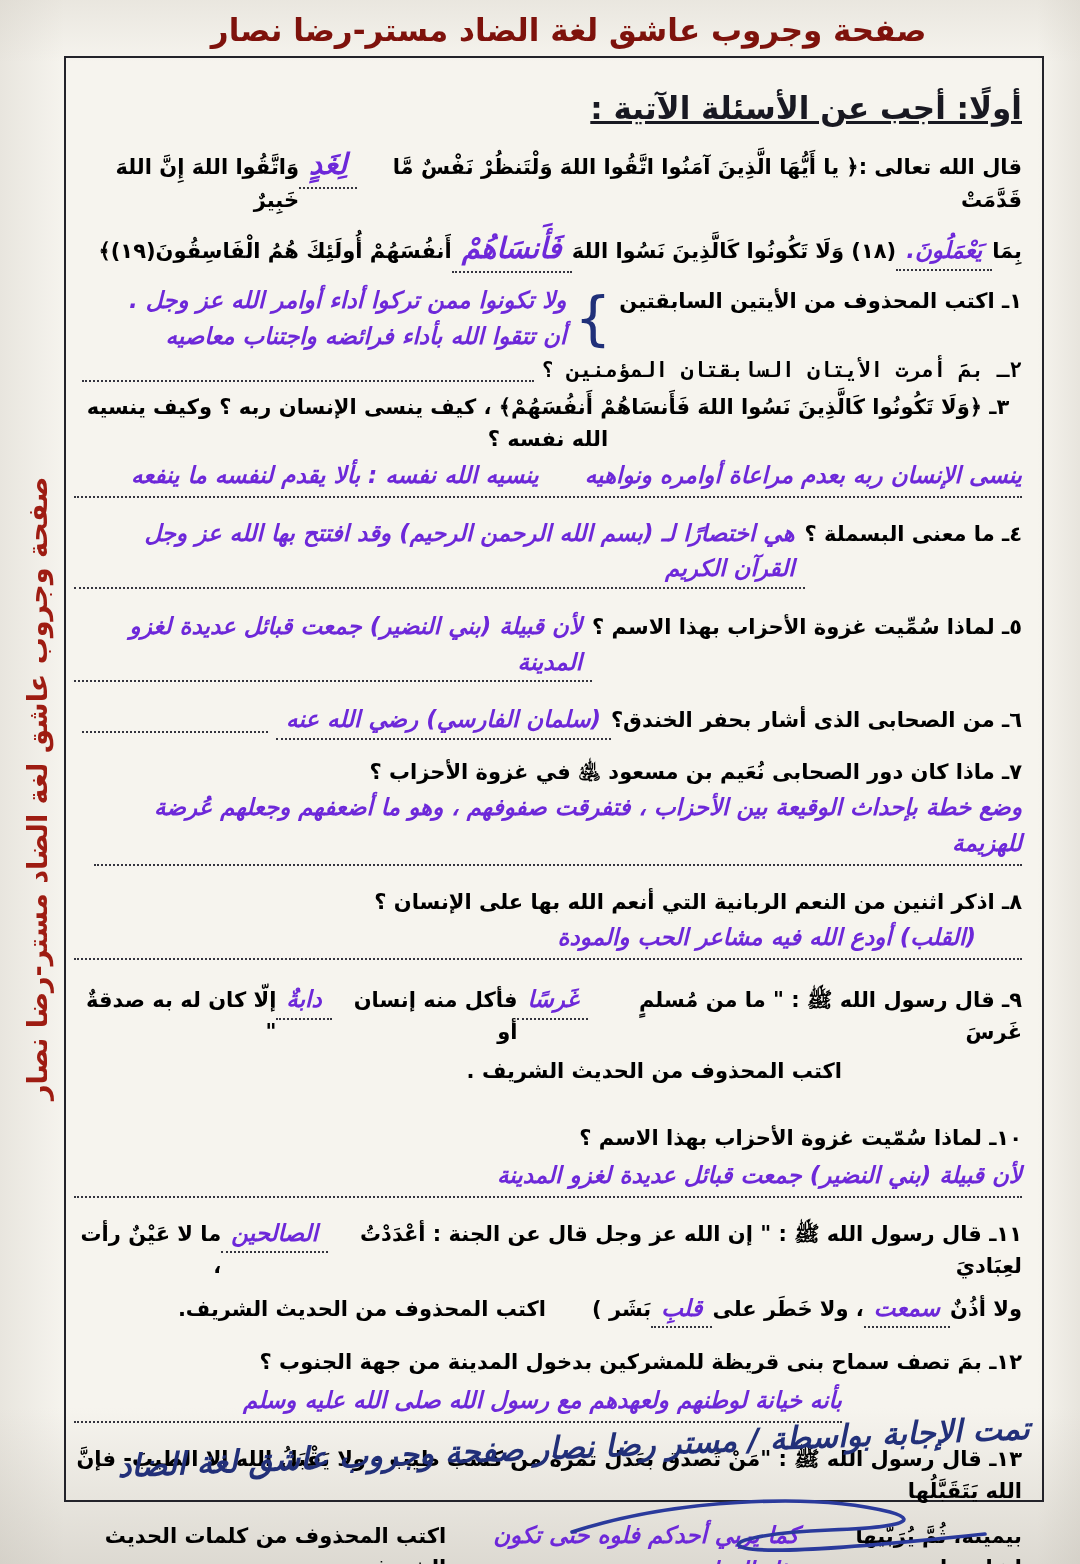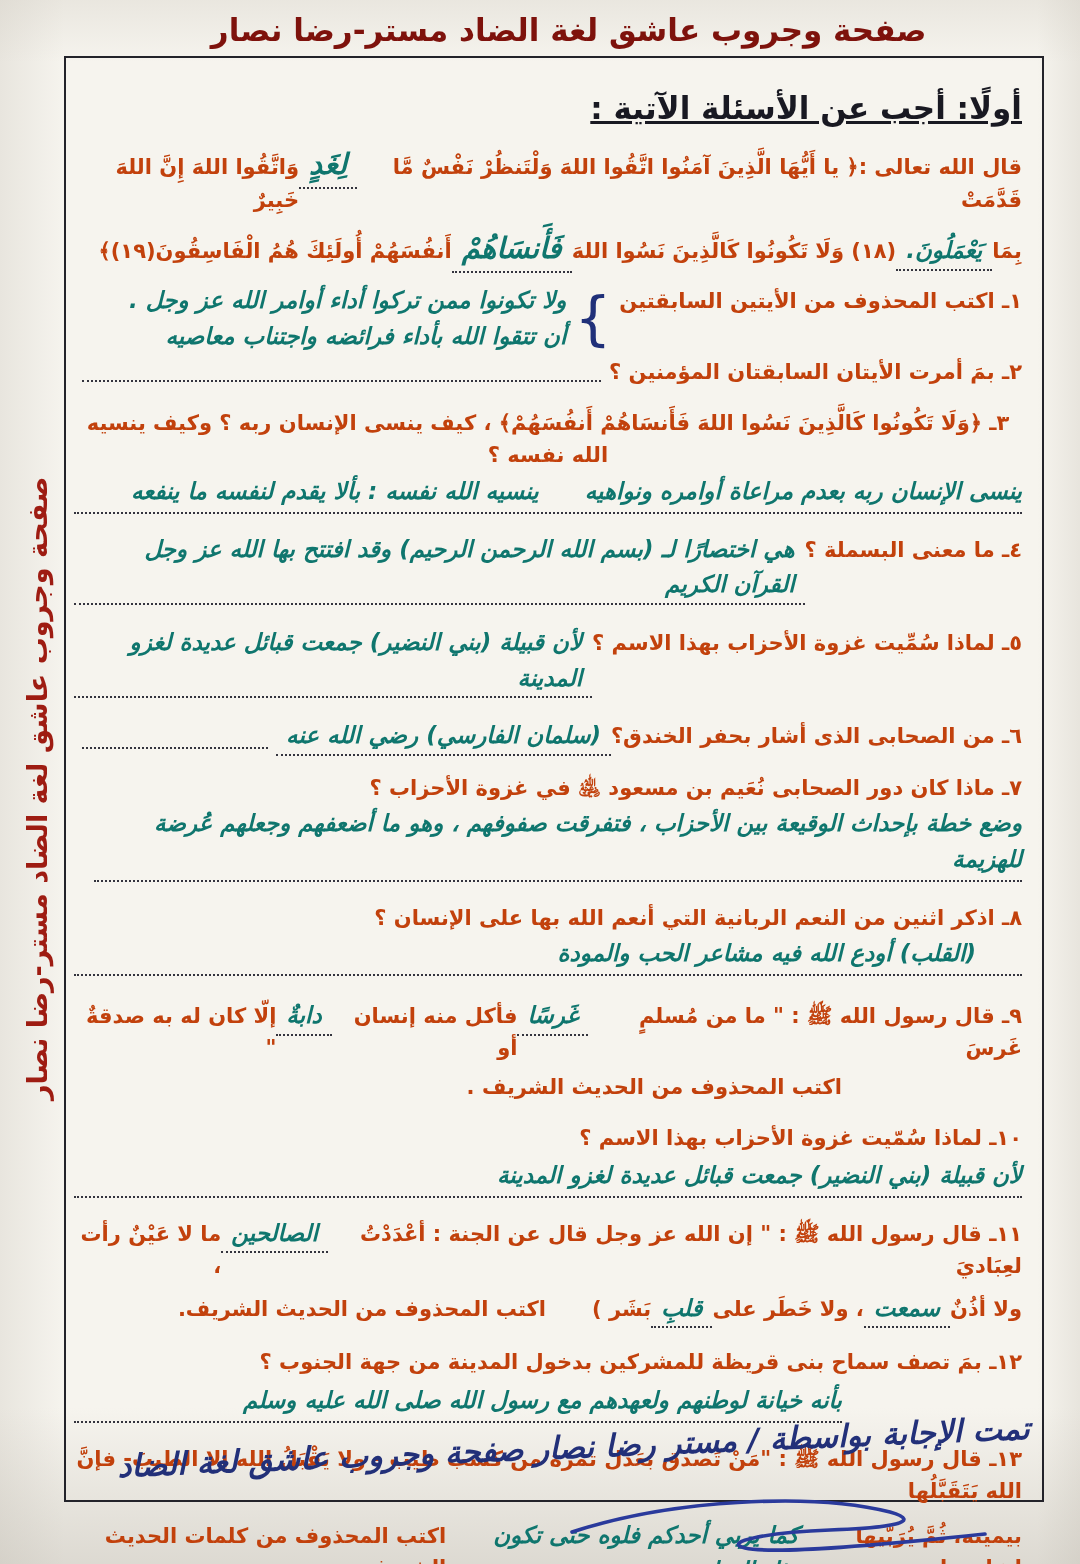--- a/index.html
+++ b/index.html
@@ -27,22 +27,22 @@
     position:absolute;top:1100px;left:22px;
     transform-origin:0 0;transform:rotate(-90deg);
     white-space:nowrap;color:#9e1c12;font-weight:bold;font-size:27px;letter-spacing:1px;
   }
   .content{
     position:absolute;left:66px;top:58px;width:972px;height:1438px;
     box-sizing:border-box;padding:26px 16px 0 8px;
     color:#191922;font-size:21px;line-height:1.55;
   }
   .line{display:flex;align-items:baseline;margin:0 0 10px 0;}
-  .print{font-weight:700;color:#c2410c;}
-  .hand{color:#0f766e;font-style:italic;font-weight:600;font-size:23px;}
+  .print{font-weight:700;color:#000000;}
+  .hand{color:#6d28d9;font-style:italic;font-weight:600;font-size:23px;}
   .hand.big{font-size:29px;}
   .fill{border-bottom:2.4px dotted #34343e;padding:0 10px;}
   .dots{flex:1;border-bottom:2.4px dotted #34343e;align-self:flex-end;margin:0 8px 7px 8px;min-width:30px;}
   .dotted-row{border-bottom:2.4px dotted #34343e;padding-bottom:2px;}
   .heading{font-size:31px;font-weight:bold;text-decoration:underline;margin-bottom:10px;}
   .gap{display:inline-block;width:46px;}
   .brace{
     direction:ltr;unicode-bidi:isolate;font-size:58px;line-height:1;color:#203079;
     align-self:center;margin:0 8px;font-style:normal;font-weight:400;
   }
@@ -89,21 +89,21 @@
 
   <div class="line" style="margin-bottom:2px;">
     <span class="print">١ـ اكتب المحذوف من الأيتين السابقتين</span>
     <span class="brace">{</span>
     <span class="q1-answers">
       <span class="hand a">ولا تكونوا ممن تركوا أداء أوامر الله عز وجل .</span>
       <span class="hand a">أن تتقوا الله بأداء فرائضه واجتناب معاصيه</span>
     </span>
   </div>
 
-  <div class="line" style="margin-bottom:18px;">
+  <div class="line" style="margin-bottom:2px;font-family:Liberation Mono, monospace;">
     <span class="print">٢ـ بمَ أمرت الأيتان السابقتان المؤمنين ؟</span>
     <span class="dots"></span>
   </div>
 
   <div class="line" style="margin-bottom:2px;text-align:center;">
     <span class="print">٣ـ ﴿وَلَا تَكُونُوا كَالَّذِينَ نَسُوا اللهَ فَأَنسَاهُمْ أَنفُسَهُمْ﴾ ، كيف ينسى الإنسان ربه ؟ وكيف ينسيه الله نفسه ؟</span>
   </div>
   <div class="line dotted-row" style="margin-bottom:18px;">
     <span class="hand">ينسى الإنسان ربه بعدم مراعاة أوامره ونواهيه</span>
     <span class="gap"></span>
@@ -141,21 +141,21 @@
     <span class="hand">(القلب) أودع الله فيه مشاعر الحب والمودة</span>
   </div>
 
   <div class="line" style="margin-bottom:6px;">
     <span class="print">٩ـ قال رسول الله ﷺ : " ما من مُسلمٍ غَرسَ</span>
     <span class="hand fill">غَرسًا</span>
     <span class="print">فأكل منه إنسان أو</span>
     <span class="hand fill">دابةٌ</span>
     <span class="print">إلّا كان له به صدقةٌ "</span>
   </div>
-  <div class="line indent-180" style="margin-bottom:18px;">
+  <div class="line indent-180" style="margin-bottom:34px;">
     <span class="print">اكتب المحذوف من الحديث الشريف .</span>
   </div>
 
   <div class="line" style="margin-bottom:4px;">
     <span class="print">١٠ـ لماذا سُمّيت غزوة الأحزاب بهذا الاسم ؟</span>
   </div>
   <div class="line dotted-row" style="margin-bottom:18px;">
     <span class="hand">لأن قبيلة (بني النضير) جمعت قبائل عديدة لغزو المدينة</span>
   </div>
 

